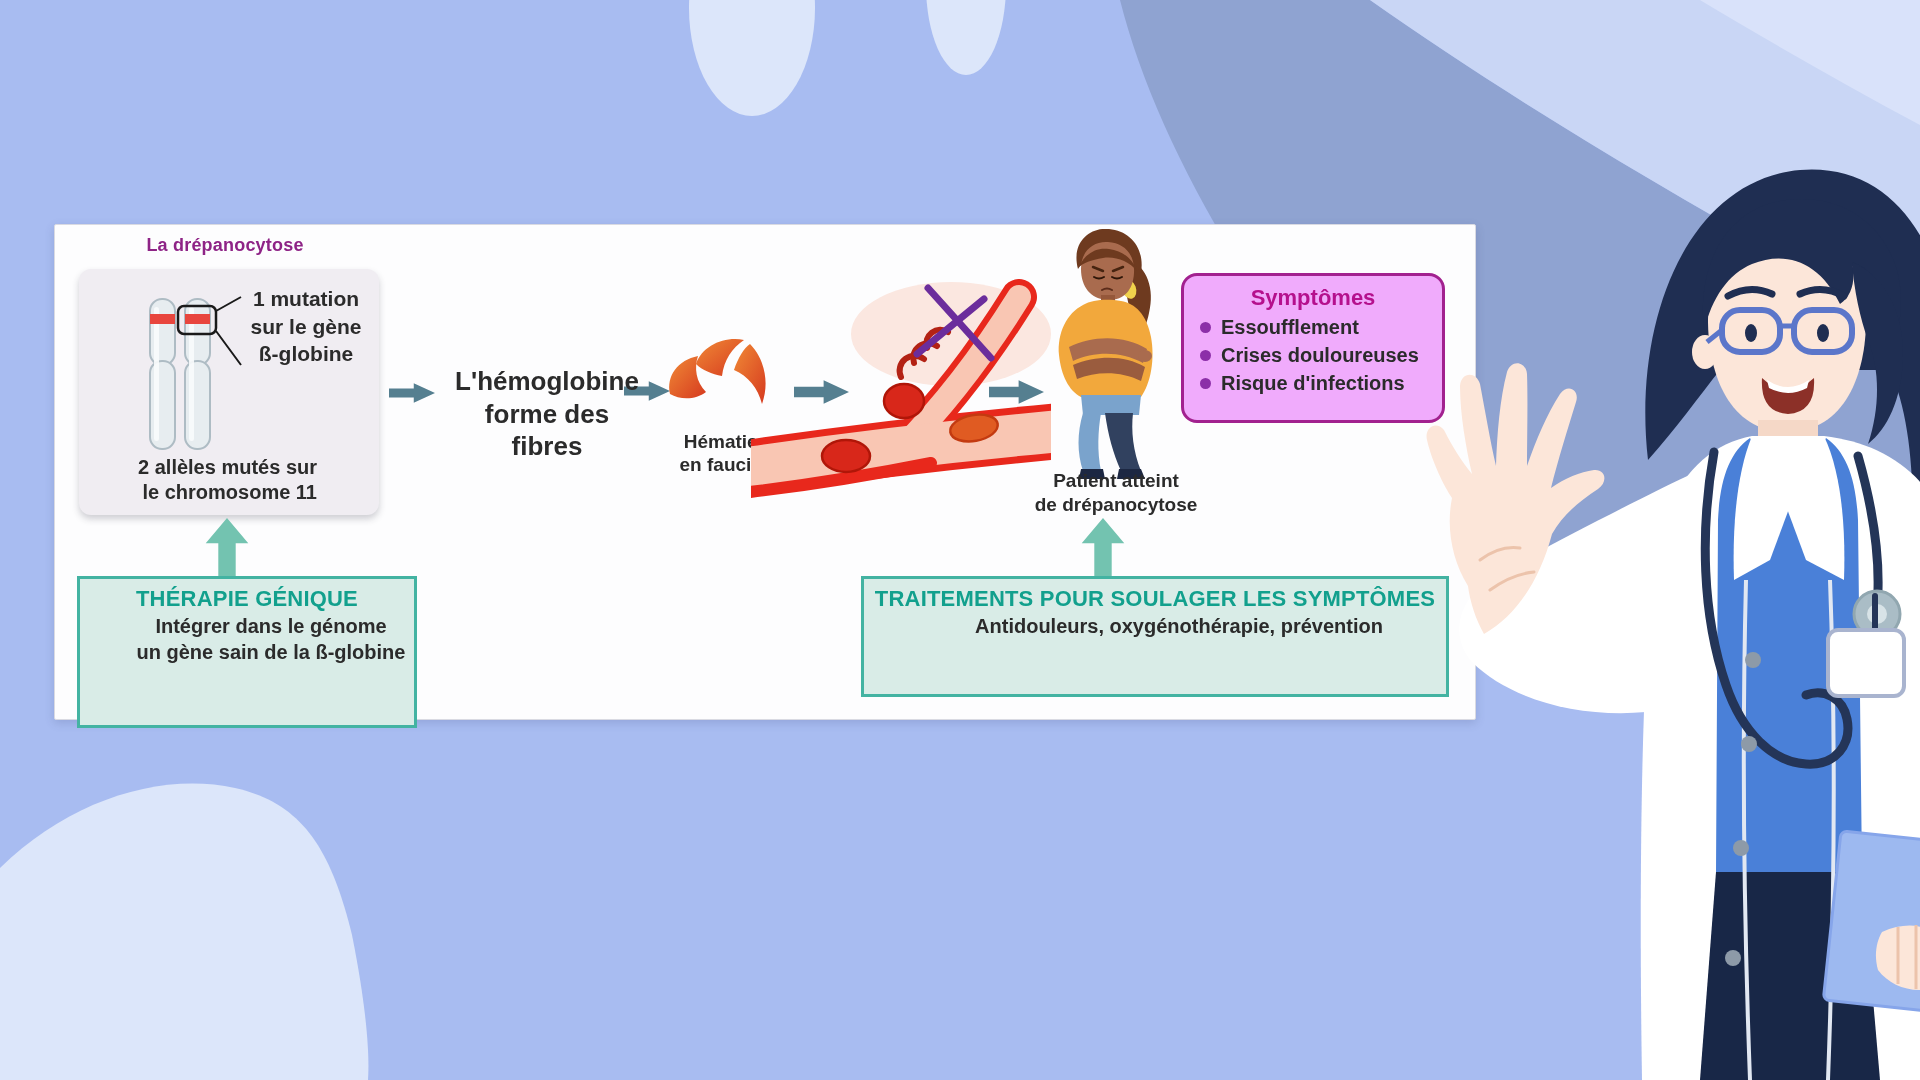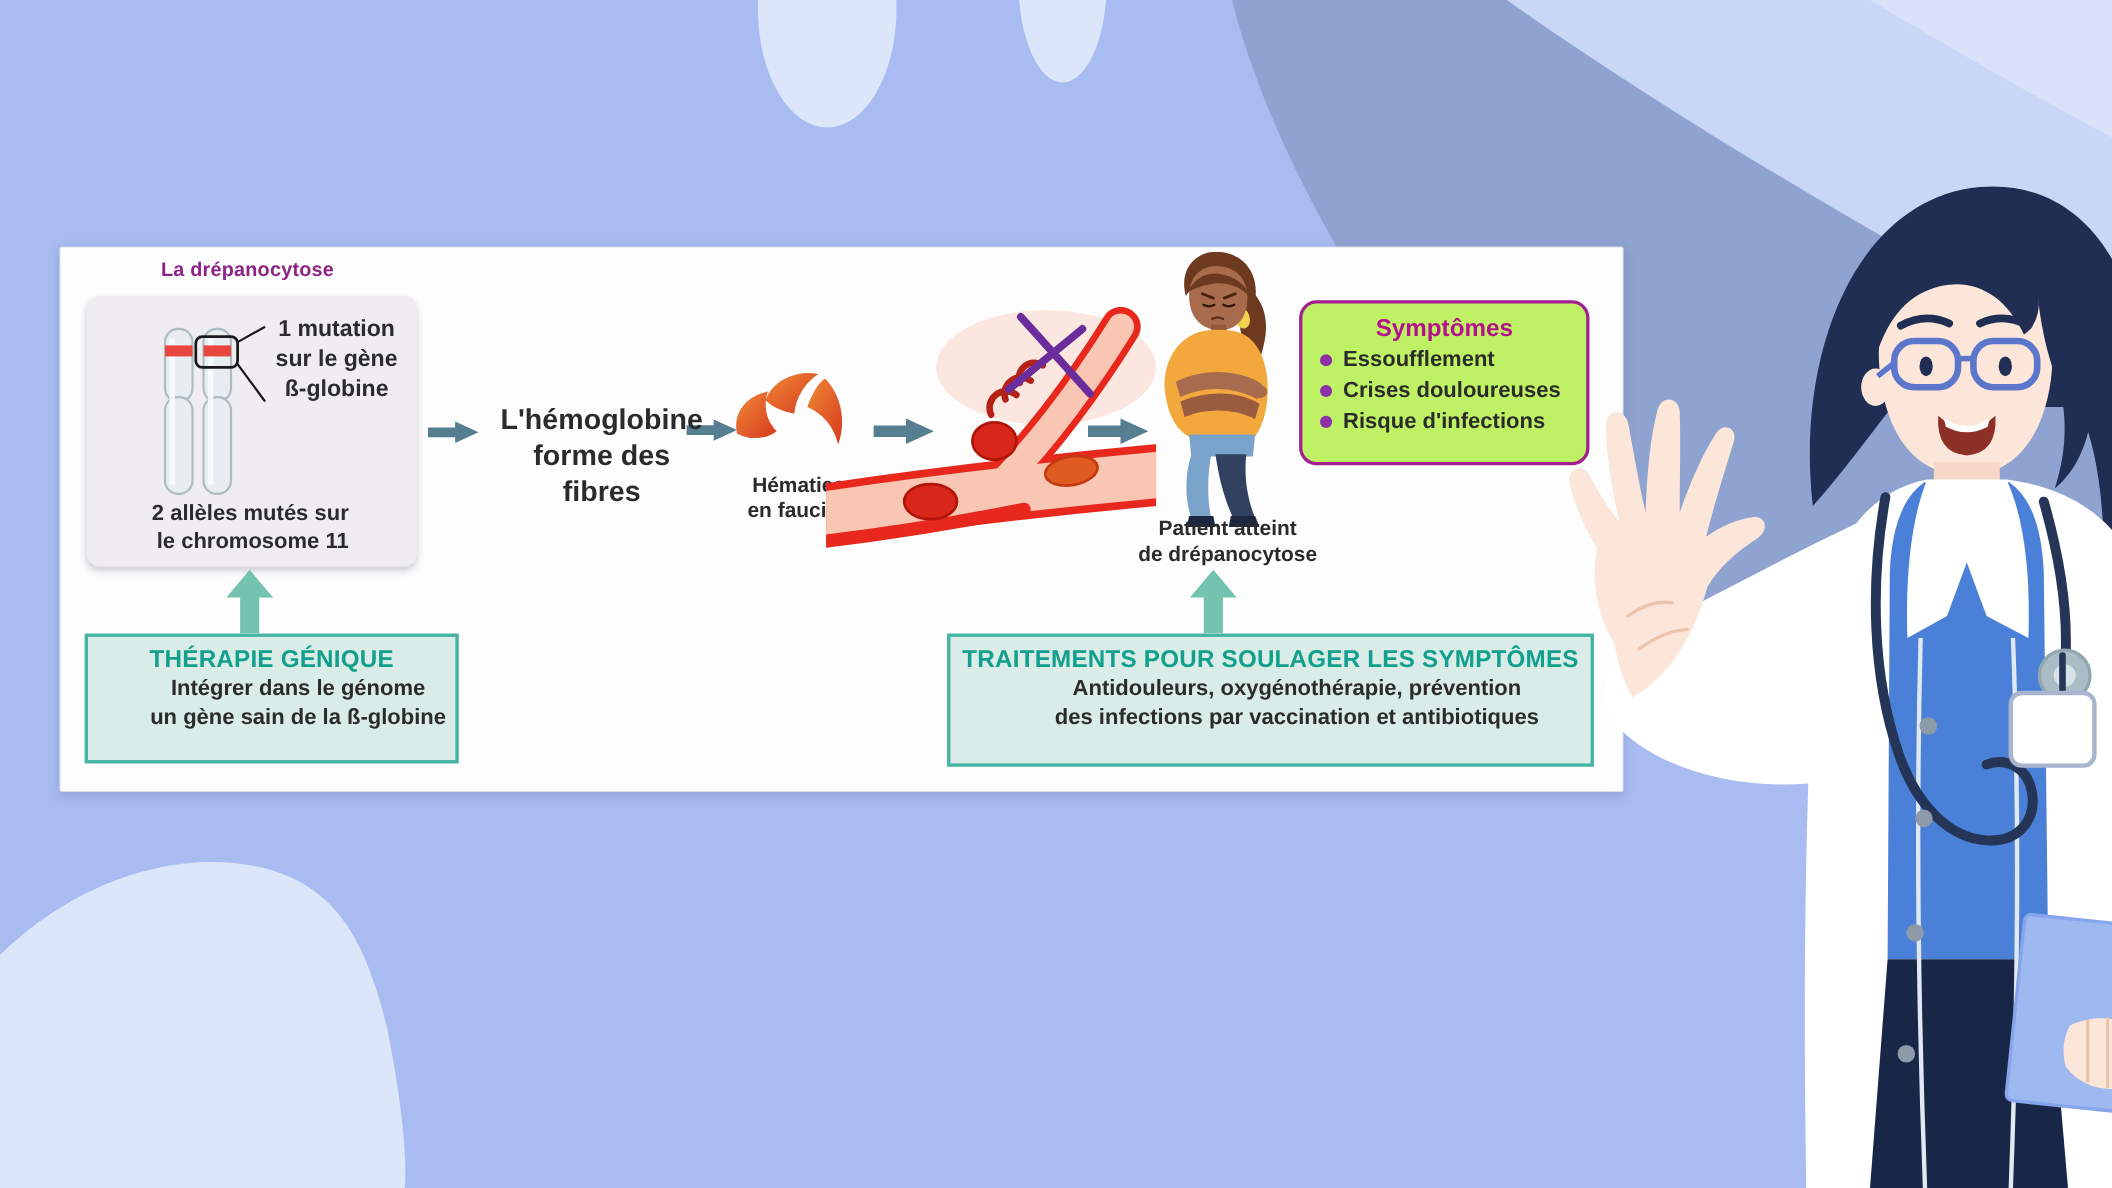--- a/index.html
+++ b/index.html
@@ -17,29 +17,29 @@
   .mutation-label{position:absolute;left:158px;top:16px;width:138px;text-align:center;
          font-size:21px;line-height:1.32;font-weight:bold;color:#2b2b2b;}
   .alleles-label{position:absolute;left:6px;top:186px;width:232px;text-align:right;
          font-size:20px;line-height:1.25;font-weight:bold;color:#2b2b2b;}
   .step-label{position:absolute;text-align:center;font-weight:bold;color:#2b2b2b;}
   .hemoglobin-label{left:392px;top:140px;width:200px;font-size:26px;line-height:1.25;}
   .hematies-label{left:591px;top:206px;width:160px;font-size:19px;line-height:1.2;}
   .obstruction-label{position:absolute;left:726px;top:16px;width:172px;text-align:center;
          font-size:20px;line-height:1.25;font-weight:bold;color:#9135a0;}
   .patient-label{left:971px;top:244px;width:180px;font-size:19px;line-height:1.25;}
-  .symptoms-box{position:absolute;left:1126px;top:48px;width:264px;height:150px;background:#bef264;
+  .symptoms-box{position:absolute;left:1126px;top:48px;width:264px;height:150px;background:#f0abfc;
          border:3px solid #a2218f;border-radius:16px;box-sizing:border-box;}
   .symptoms-title{margin-top:9px;text-align:center;font-size:22px;font-weight:bold;color:#b5108d;}
   .symptom-row{display:flex;align-items:center;gap:10px;margin:5px 0 0 16px;}
   .symptom-dot{width:11px;height:11px;border-radius:50%;background:#8c2fa8;flex:0 0 auto;}
   .symptom-text{font-size:20px;font-weight:bold;color:#2b2b2b;}
   .teal-box{position:absolute;background:#d9ece7;border:3px solid #43b3a2;box-sizing:border-box;
          text-align:center;padding-top:7px;}
-  .therapy-box{left:22px;top:351px;width:340px;height:118px;}
+  .therapy-box{left:22px;top:351px;width:340px;height:152px;}
   .treatments-box{left:806px;top:351px;width:588px;height:121px;}
   .teal-title{font-size:22px;font-weight:bold;color:#12a08d;letter-spacing:.2px;}
   .teal-body{font-size:20px;line-height:1.28;font-weight:bold;color:#2b2b2b;margin-top:2px;padding-left:48px;}
   .line{display:block;}
   .fig{position:absolute;}
 </style>
 </head>
 <body>
 
 <div class="stage">
@@ -200,21 +200,20 @@
       <div class="teal-body">
         <span class="line">Intégrer dans le génome</span>
         <span class="line">un gène sain de la ß-globine</span>
       </div>
     </div>
 
     <div class="teal-box treatments-box">
       <div class="teal-title">TRAITEMENTS POUR SOULAGER LES SYMPTÔMES</div>
       <div class="teal-body">
         <span class="line">Antidouleurs, oxygénothérapie, prévention</span>
-        <span class="line">des infections par vaccination et antibiotiques</span>
       </div>
     </div>
   </div>
 
   <svg class="abs" style="left:1390px;top:150px;" width="530" height="930" viewBox="1390 150 530 930">
 
     <path fill="#1f2e52" d="M 1648 460 C 1632 320 1688 180 1800 170 C 1895 162 1952 250 1950 370 C 1949 440 1936 500 1912 540 C 1915 470 1908 410 1890 370 L 1720 370 C 1700 395 1675 430 1648 460 Z"></path>
 
     <ellipse cx="1705" cy="352" rx="13" ry="17" fill="#fce6d9"></ellipse>
 

